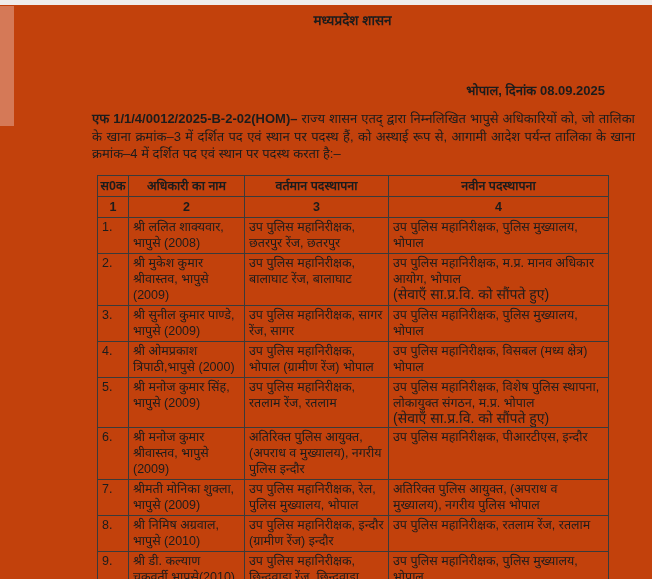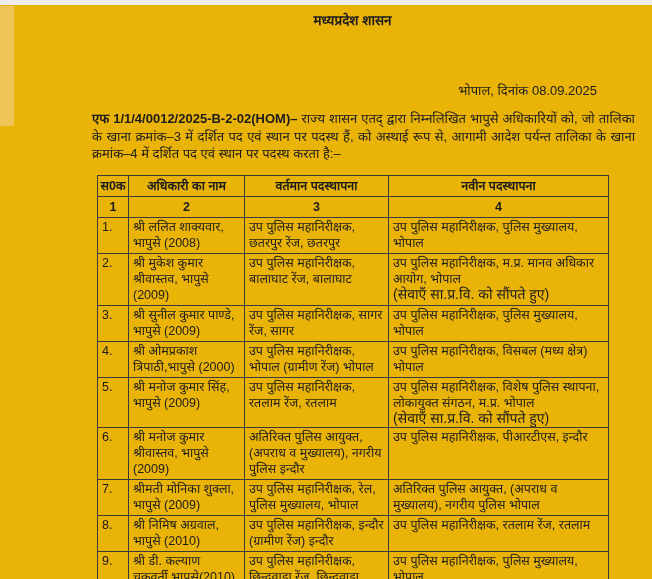--- a/index.html
+++ b/index.html
@@ -1,35 +1,35 @@
 <!DOCTYPE html>
 <html lang="hi"><head>
 <meta charset="utf-8">
 <style>
   html,body{margin:0;padding:0;background:#e8e8e8;}
   .page{
     position:relative;
     width:652px;height:579px;
     margin:0 auto;
-    background:#eab308;
+    background:#c2410c;
     overflow:hidden;
     font-family:"Liberation Sans", sans-serif;
     color:#1c1c1c;
     box-shadow:0 0 4px rgba(0,0,0,.25);
   }
   .scan-band{position:absolute;top:0;left:0;width:100%;height:5px;background:#efedec;}
   .scan-tint{position:absolute;top:6px;left:0;width:14px;height:120px;background:rgba(250,225,230,.35);}
   .header-block{
     position:absolute;top:13px;left:95px;width:515px;
     text-align:center;font-weight:700;font-size:13.5px;line-height:16px;
   }
   .header-block div{margin-bottom:0;}
   .dateline{
-    position:absolute;top:81px;right:55px;
-    font-weight:400;font-size:13px;
+    position:absolute;top:81px;right:47px;
+    font-weight:700;font-size:13px;
   }
   .order-para{
     position:absolute;top:110px;left:92px;width:543px;
     font-size:13px;line-height:17.5px;text-align:justify;margin:0;
   }
   .order-para b{font-weight:700;}
   table.order-table{
     position:absolute;top:175px;left:97px;width:511px;
     border-collapse:collapse;table-layout:fixed;
     font-size:12.5px;line-height:16px;

